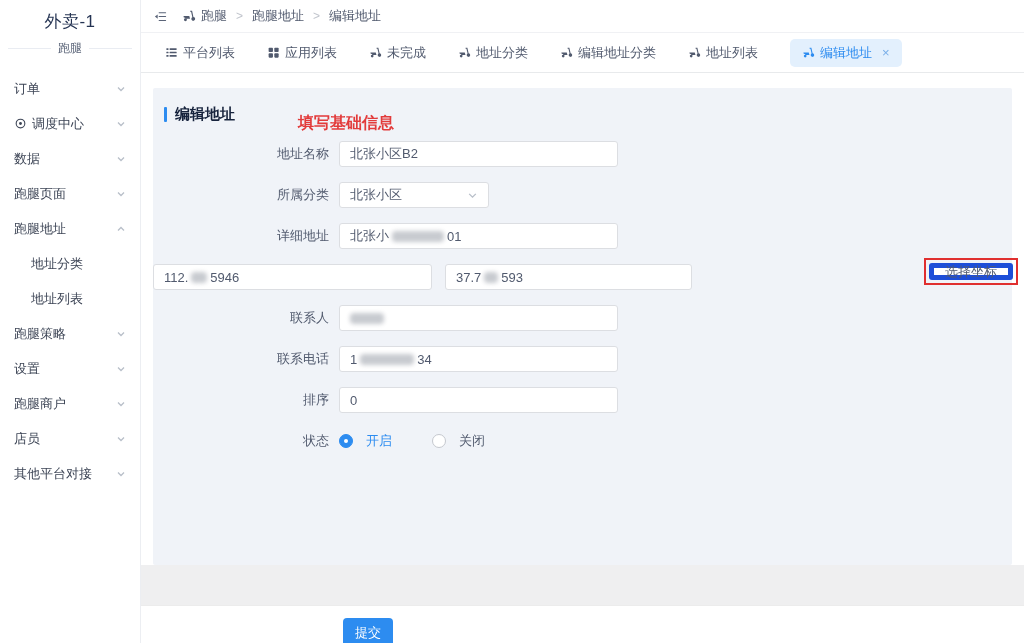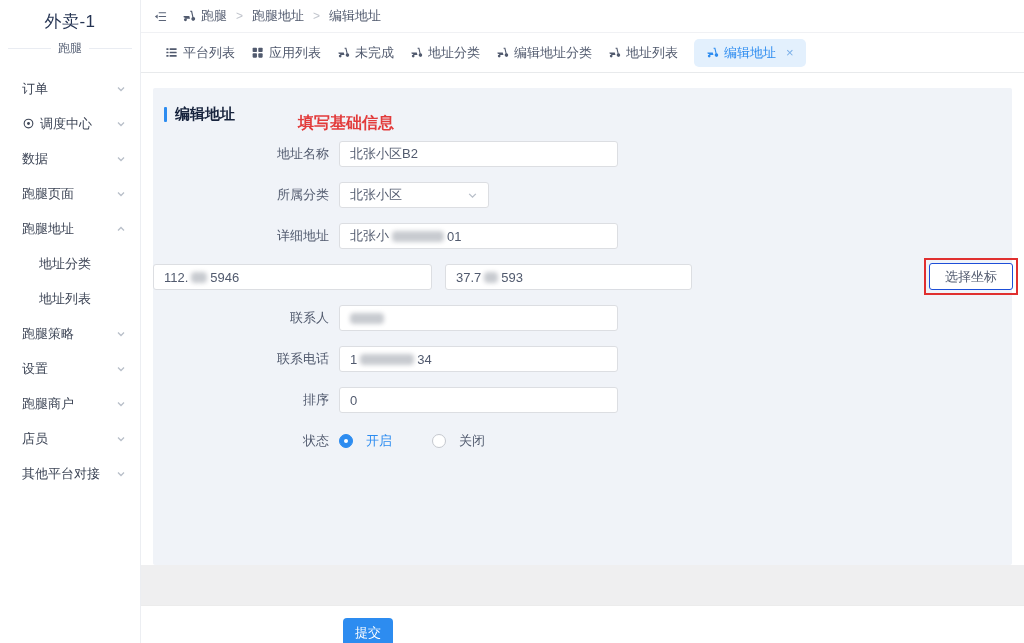--- a/index.html
+++ b/index.html
@@ -6,37 +6,37 @@
   html,body { width:1024px; height:643px; overflow:hidden; }
   body { font-family:"Liberation Sans","DejaVu Sans",sans-serif; font-size:13px; color:#515a6e; background:#fff; }
   .app { display:flex; width:1024px; height:643px; }
 
   
   .sidebar { width:141px; flex-shrink:0; background:#fff; border-right:1px solid #eceef2; }
   .side-title { text-align:center; font-size:17px; color:#243352; margin-top:10px; font-weight:500; letter-spacing:.5px; }
   .side-sub { display:flex; align-items:center; color:#5a6478; font-size:12px; margin:7px 8px 0; }
   .side-sub::before,.side-sub::after { content:""; flex:1; height:1px; background:#e9ecf2; }
   .side-sub span { margin:0 7px; }
-  .menu { margin-top:14px;padding-left:8px; }
+  .menu { margin-top:14px; }
   .menu-item { height:35px; display:flex; align-items:center; padding:0 14px; font-size:13px; color:#3c4455; cursor:pointer; }
   .menu-item.sub { padding-left:31px; }
   .menu-item .lbl { flex:1; white-space:nowrap; }
   .mi-icon { display:flex; margin-right:5px; color:#3c4455; }
   .chev { display:flex; color:#b8bfc9; }
 
   
   .main { flex:1; min-width:0; display:flex; flex-direction:column; }
   .topbar { height:33px; flex-shrink:0; background:#fff; border-bottom:1px solid #f0f1f4; display:flex; align-items:center; padding:0 12px; }
   .fold { display:flex; margin-right:14px; color:#5a6478; cursor:pointer; }
   .crumb { display:flex; align-items:center; gap:9px; font-size:13px; color:#515a6e; }
   .crumb .root { display:flex; align-items:center; gap:5px; cursor:pointer; }
   .crumb .sep { color:#c0c4cc; font-size:12px; }
   .crumb .lnk { cursor:pointer; }
 
-  .tabbar { height:40px; flex-shrink:0; background:#fff; border-bottom:1px solid #e8eaec; display:flex; align-items:center; padding-left:24px; gap:16px; }
+  .tabbar { height:40px; flex-shrink:0; background:#fff; border-bottom:1px solid #e8eaec; display:flex; align-items:center; padding-left:24px; gap:32px; }
   .tab { display:flex; align-items:center; gap:5px; height:28px; font-size:13px; color:#515a6e; cursor:pointer; white-space:nowrap; }
   .tab svg { flex-shrink:0; }
   .tab.active { background:#e3f0fd; color:#2d8cf0; border-radius:5px; padding:0 12px; }
   .tab .close { margin-left:5px; color:#79aee8; font-size:13px; line-height:1; cursor:pointer; }
 
   
   .content { flex:1; background:#fff; padding:15px 12px 0; }
   .card { position:relative; height:477px; background:#f0f3f8; border-radius:2px; }
   .section-head { position:absolute; top:17px; left:11px; display:flex; align-items:center; }
   .blue-bar { width:3px; height:15px; background:#2d8cf0; margin-right:8px; border-radius:1px; }
@@ -45,21 +45,21 @@
 
   .form { position:absolute; top:53px; left:0; right:0; }
   .frow { position:relative; display:flex; align-items:center; height:26px; margin-bottom:15px; }
   .flabel { width:186px; flex-shrink:0; text-align:right; padding-right:10px; color:#515a6e; font-size:13px; white-space:nowrap; }
   .finput { height:26px; border:1px solid #dcdee2; background:#fff; border-radius:3px; display:flex; align-items:center; padding:0 10px; font-size:13px; color:#515a6e; }
   .w-long { width:279px; }
   .w-select { width:150px; justify-content:space-between; cursor:pointer; }
   .w-lat { width:247px; margin-left:13px; }
   .blob { display:inline-block; height:11px; background:#c8cbd0; border-radius:4px; filter:blur(2px); margin:0 3px; vertical-align:-1px; }
   .red-wrap { position:absolute; left:771px; top:-6px; border:2px solid #e02f2f; padding:3px; }
-  .choose-btn { width:84px; height:27px; background:#fff; border:1px solid #1d4ed8; border-radius:3px; display:flex; align-items:center; justify-content:center; font-size:13px; color:#515a6e; cursor:pointer; font-family:inherit; }
+  .choose-btn { width:84px; height:17px; background:#fff; border:5px solid #1d4ed8; border-radius:3px; display:flex; align-items:center; justify-content:center; font-size:13px; color:#515a6e; cursor:pointer; font-family:inherit; }
   .radio-group { display:flex; align-items:center;gap:6px; }
   .radio { width:14px; height:14px; border-radius:50%; flex-shrink:0; cursor:pointer; position:relative; }
   .radio.on { background:#2d8cf0; border:1px solid #2d8cf0; }
   .radio.on::after { content:""; position:absolute; left:4px; top:4px; width:4px; height:4px; border-radius:50%; background:#fff; }
   .radio.off { background:#fff; border:1px solid #c5c8ce; }
   .radio-lbl { margin:0 0 0 7px; }
   .radio-lbl.on { color:#2d8cf0; }
   .radio-lbl.off { color:#515a6e; margin-right:0; }
   .radio-gap { width:28px; }
 

